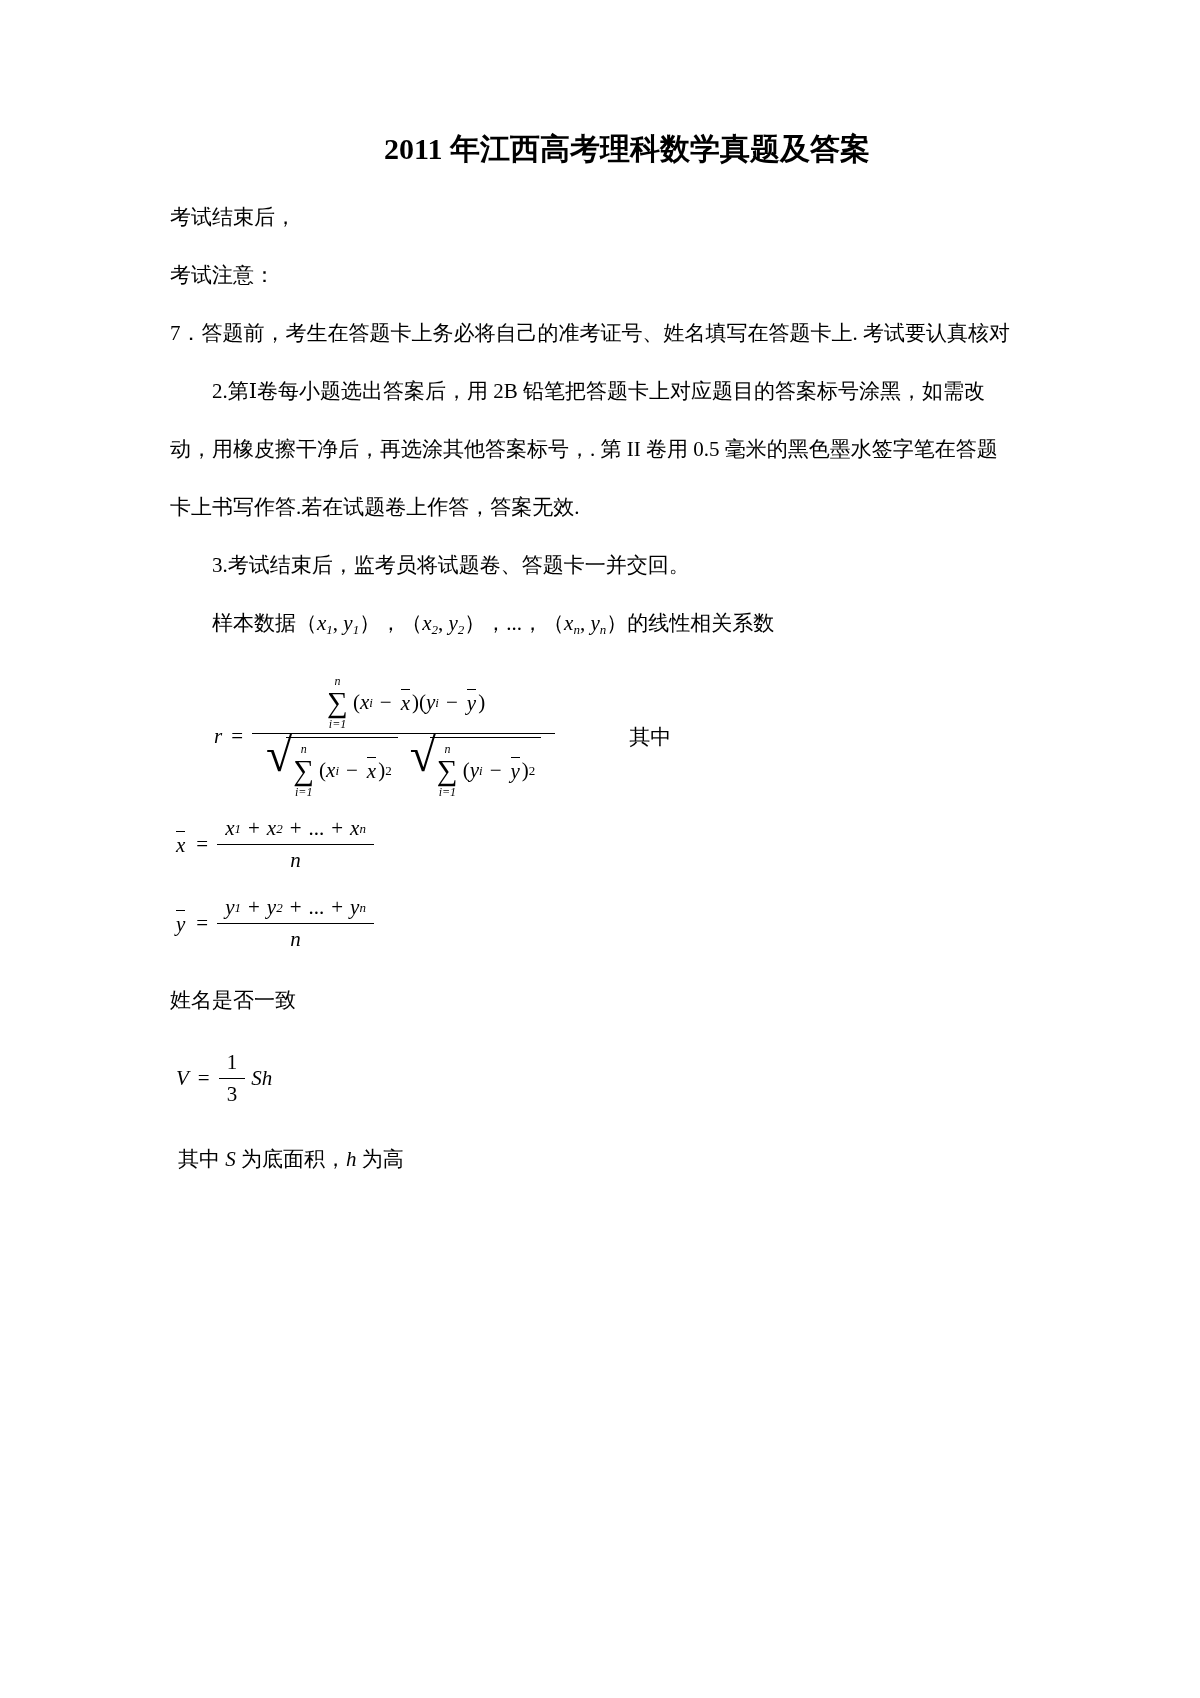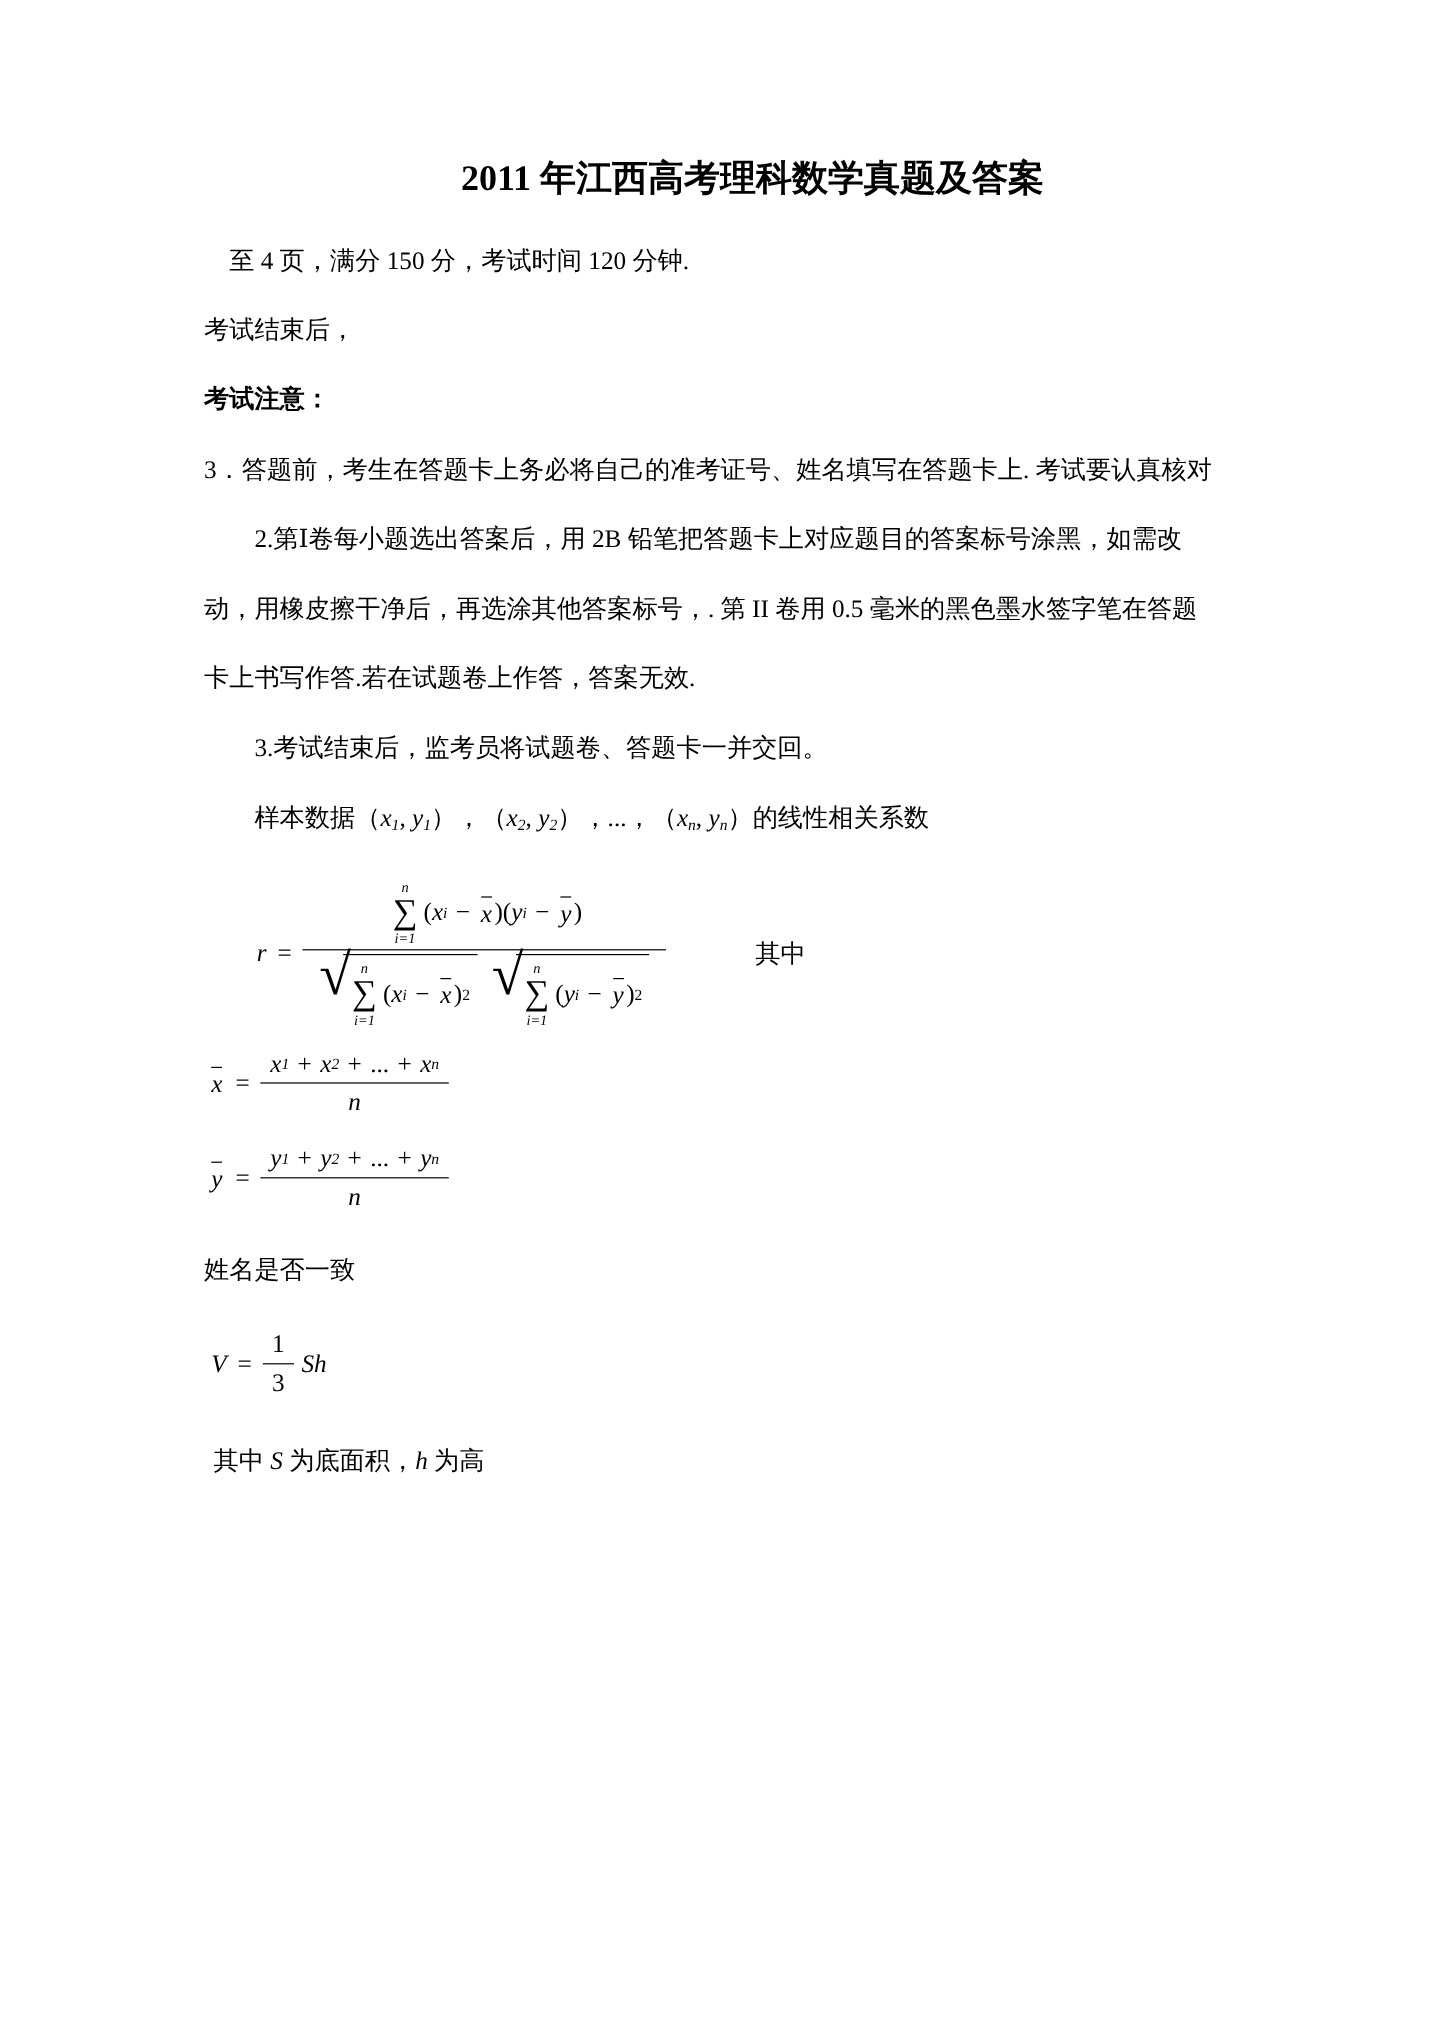--- a/index.html
+++ b/index.html
@@ -24,21 +24,21 @@
 
   .line {
     font-size: 21px;
     line-height: 58px;
     white-space: nowrap;
   }
   .ind1 { padding-left: 21px; }
   .ind2 { padding-left: 42px; }
   .ind3 { padding-left: 63px; }
   .heading {
-    font-weight: bold;
+    font-weight: normal;
     font-family: "Liberation Sans", "DejaVu Sans", sans-serif;
   }
 
   
   .formula { font-size: 21px; display: flex; align-items: center; white-space: nowrap; }
   .formula i, .mi { font-style: italic; }
   .eq { margin: 0 9px; }
   .op { margin: 0 7px; }
   sub { font-size: 13px; font-style: italic; vertical-align: -4px; line-height: 1; }
   sup { font-size: 13px; vertical-align: 9px; line-height: 1; }
@@ -85,26 +85,25 @@
   .formula-v   { margin: 18px 0 20px 6px; }
   .footer-line { padding-left: 8px; }
 </style>
 </head>
 <body>
 
 <div class="page">
 
   <div class="title">2011 年江西高考理科数学真题及答案</div>
 
-  <div class="line ind1">至 4 页，满分 150 分，考试时间 120 分钟.</div>
   <div class="line">考试结束后，</div>
 
   <div class="line heading">考试注意：</div>
 
-  <div class="line">3．答题前，考生在答题卡上务必将自己的准考证号、姓名填写在答题卡上. 考试要认真核对</div>
+  <div class="line">7．答题前，考生在答题卡上务必将自己的准考证号、姓名填写在答题卡上. 考试要认真核对</div>
   <div class="line ind2">2.第Ⅰ卷每小题选出答案后，用 2B 铅笔把答题卡上对应题目的答案标号涂黑，如需改</div>
   <div class="line">动，用橡皮擦干净后，再选涂其他答案标号，. 第 II 卷用 0.5 毫米的黑色墨水签字笔在答题</div>
   <div class="line">卡上书写作答.若在试题卷上作答，答案无效.</div>
   <div class="line ind2">3.考试结束后，监考员将试题卷、答题卡一并交回。</div>
 
 
   <div class="line ind2">
     <span>样本数据（</span><i>x</i><sub>1</sub><span>, </span><i>y</i><sub>1</sub><span>），（</span><i>x</i><sub>2</sub><span>, </span><i>y</i><sub>2</sub><span>），...，（</span><i>x</i><sub>n</sub><span>, </span><i>y</i><sub>n</sub><span>）的线性相关系数</span>
   </div>
 

